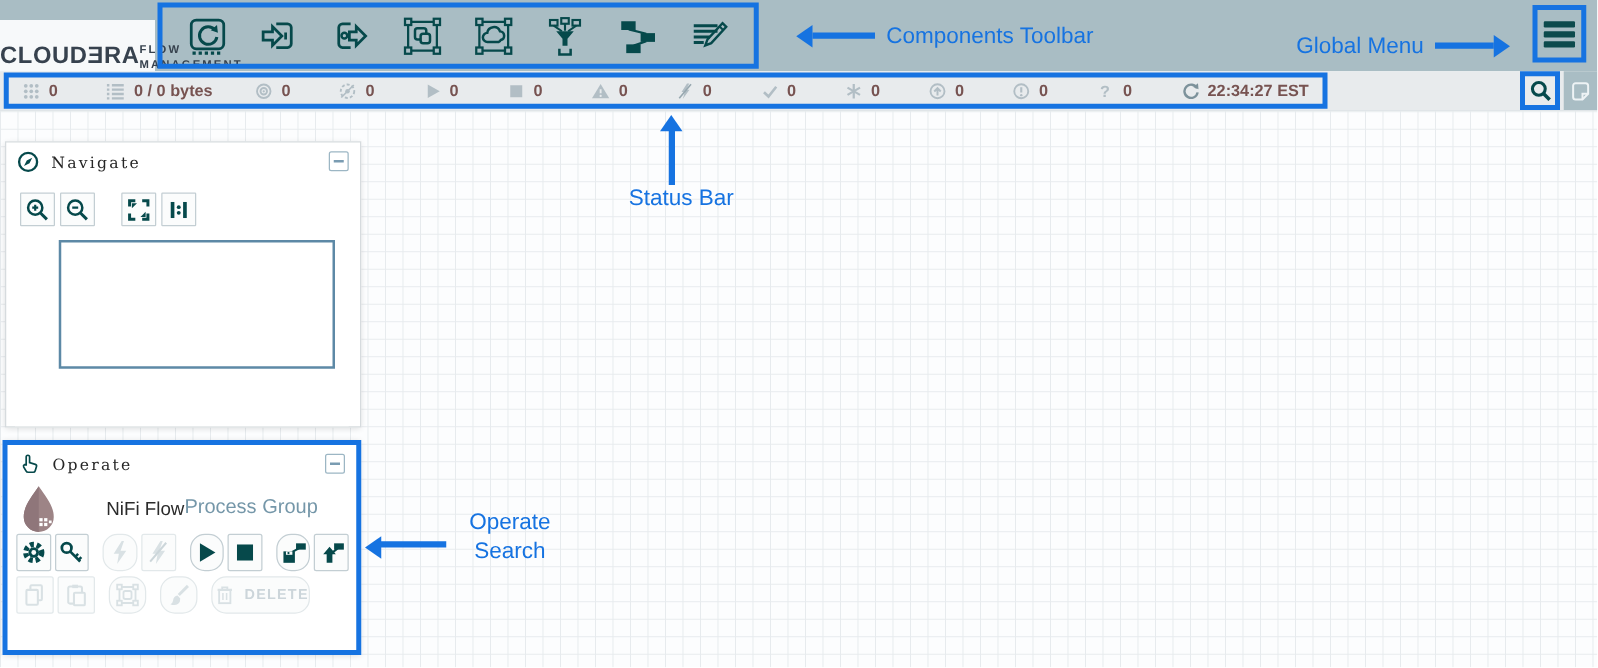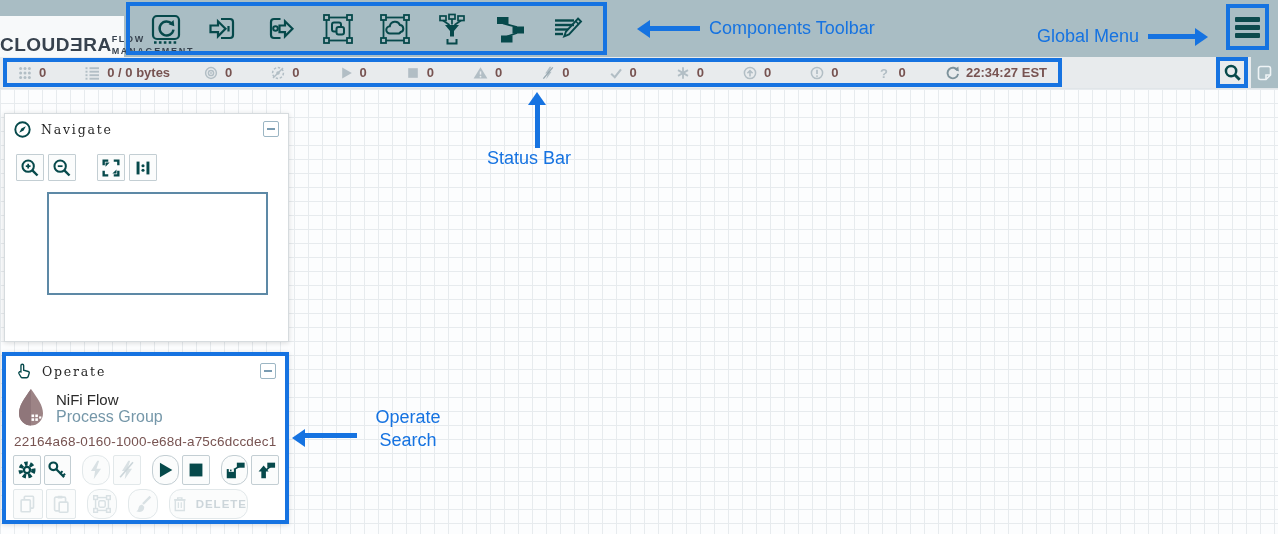--- a/index.html
+++ b/index.html
@@ -69,21 +69,21 @@
              display:flex; align-items:center; justify-content:center; cursor:pointer; }
   .nav-gap { width:13px; }
   .minimap { position:relative; margin:7px 9px 0 7px; height:149px; background:#ffffff; }
   .minimap-view { position:absolute; left:35px; top:0; width:221px; height:103px;
                   border:2px solid #5d89a6; background:#fff; cursor:move; }
 
   
   .operate-box { position:absolute; left:2px; top:263px; width:287px; height:172px;
                  border:4px solid #1673e1; background:#fff; box-shadow:0 1px 5px rgba(0,0,0,.14); }
   .flow-row { display:flex; align-items:center; padding:1px 8px 0 10px; gap:10px; }
-  .flow-names { display:flex; flex-direction:column; }
+  .flow-names { display:flex; flex-direction:row;margin-left:29px; }
   .flow-name { font-size:15px; color:#2b2b2b; line-height:19px; }
   .flow-type { font-size:16px; color:#7597a9; line-height:16px; }
   .flow-id { padding:7px 8px 6px 8px; font-size:13.5px; color:#775351; letter-spacing:.2px; }
   .op-row { display:flex; align-items:center; padding:0 6px 0 7px; margin-bottom:4px; }
   .op-btn { width:30px; height:30px; border:1px solid #c3ced3; background:#fbfcfc; border-radius:2px;
             display:flex; align-items:center; justify-content:center; cursor:pointer; }
   .op-btn + .op-btn { margin-left:3px; }
   .op-btn.gapL { margin-left:11px;border-radius:12px; }
   .op-btn.disabled { border-color:#e2e8ea; cursor:default; }
   .op-btn.wide { width:79px; gap:6px; }
@@ -93,21 +93,21 @@
   .components-annot { top:0; left:637px; height:57px; gap:0; }
   .components-annot .arrow-line-h { width:50px; }
   .components-annot .annot-label { margin-left:9px; }
   .global-annot { top:0; left:1037px; height:73px; }
   .global-annot .arrow-line-h { width:47px; margin-left:9px; }
   .search-annot { top:57px; left:1100px; height:31px; position:absolute; display:flex; align-items:center; }
   .search-annot .arrow-line-h { width:32px; margin-left:7px; }
   .statusbar-annot { position:absolute; left:0; top:0; }
   .statusbar-annot .head-up { position:absolute; left:528px; top:3px; }
   .statusbar-annot .arrow-line-v { position:absolute; left:535px; top:15px; height:44px; }
-  .statusbar-annot .annot-label { position:absolute; left:487px; top:59px; }
+  .statusbar-annot .annot-label { position:absolute; left:503px; top:59px; }
   .operate-annot { position:absolute; left:292px; top:330px; }
   .operate-annot .head-left { position:absolute; left:0; top:10px; }
   .operate-annot .arrow-line-h { position:absolute; left:12px; top:14px; width:53px; }
   .operate-annot .annot-text { position:absolute; left:68px; top:-13px; width:96px; text-align:center; line-height:23px; }
 
   svg { display:block; }
 </style>
 </head>
 <body>
 
@@ -470,21 +470,20 @@
               <rect x="19.3" y="31.3" width="2.6" height="2.6"></rect>
             <rect x="23.1" y="29.4" width="2.2" height="2.2"></rect>
           </g>
         </svg>
         <div class="flow-names">
           <span class="flow-name">NiFi Flow</span>
           <span class="flow-type">Process Group</span>
         </div>
       </div>
 
-      <div class="flow-id">22164a68-0160-1000-e68d-a75c6dccdec1</div>
 
       <div class="op-row">
         <div class="op-btn" title="Configuration">
           <svg width="22" height="22" viewBox="0 0 24 24">
             <circle cx="12" cy="12" r="7" fill="none" stroke="#06494b" stroke-width="4.6" stroke-dasharray="3.4 2.5"></circle>
             <circle cx="12" cy="12" r="4.6" fill="#06494b"></circle>
             <circle cx="12" cy="12" r="2.1" fill="#fbfcfc"></circle>
           </svg>
         </div>
         <div class="op-btn" title="Access Policies">

